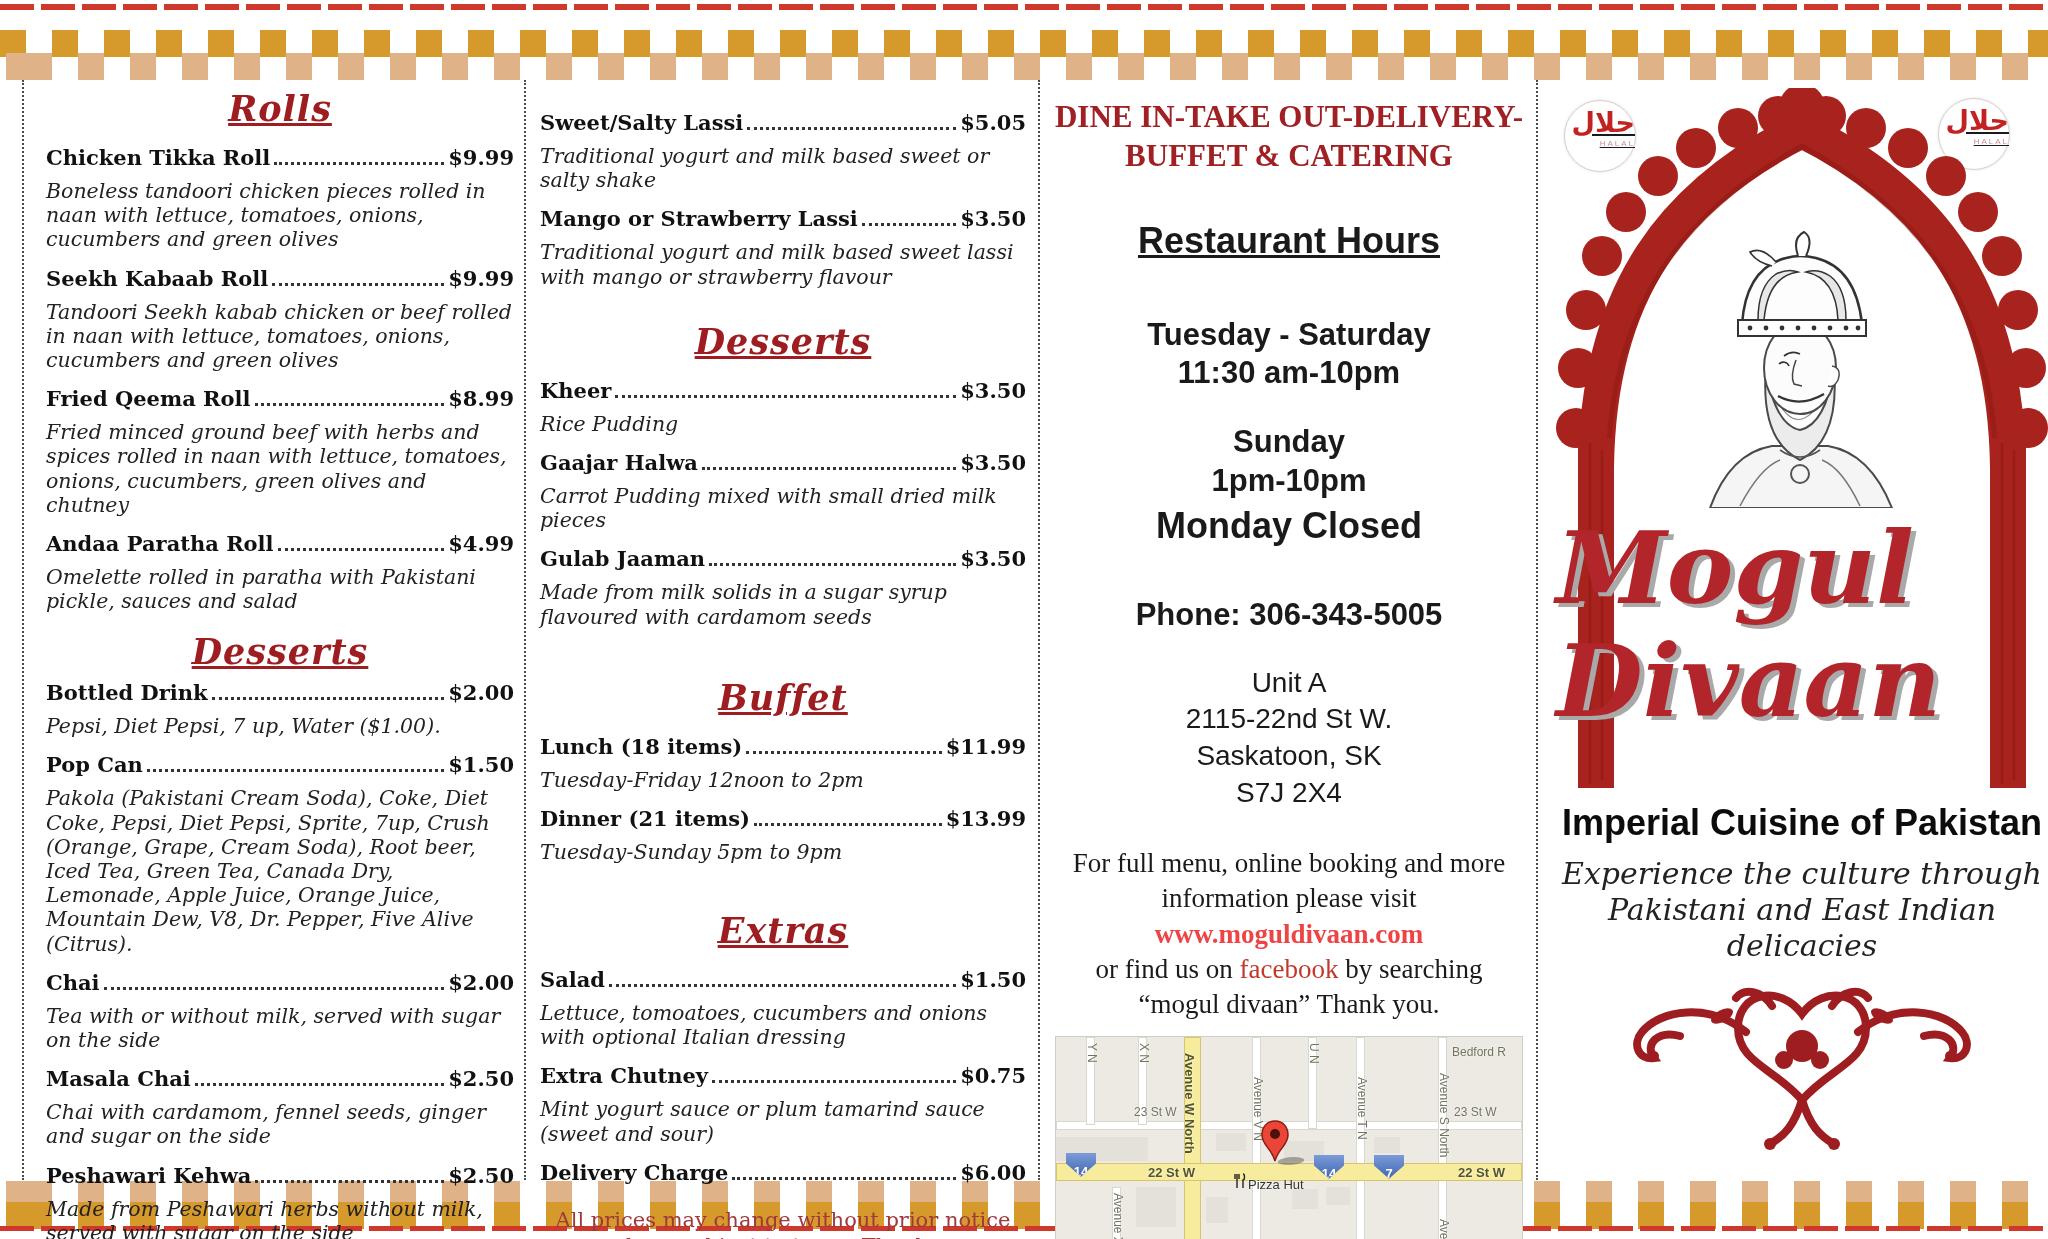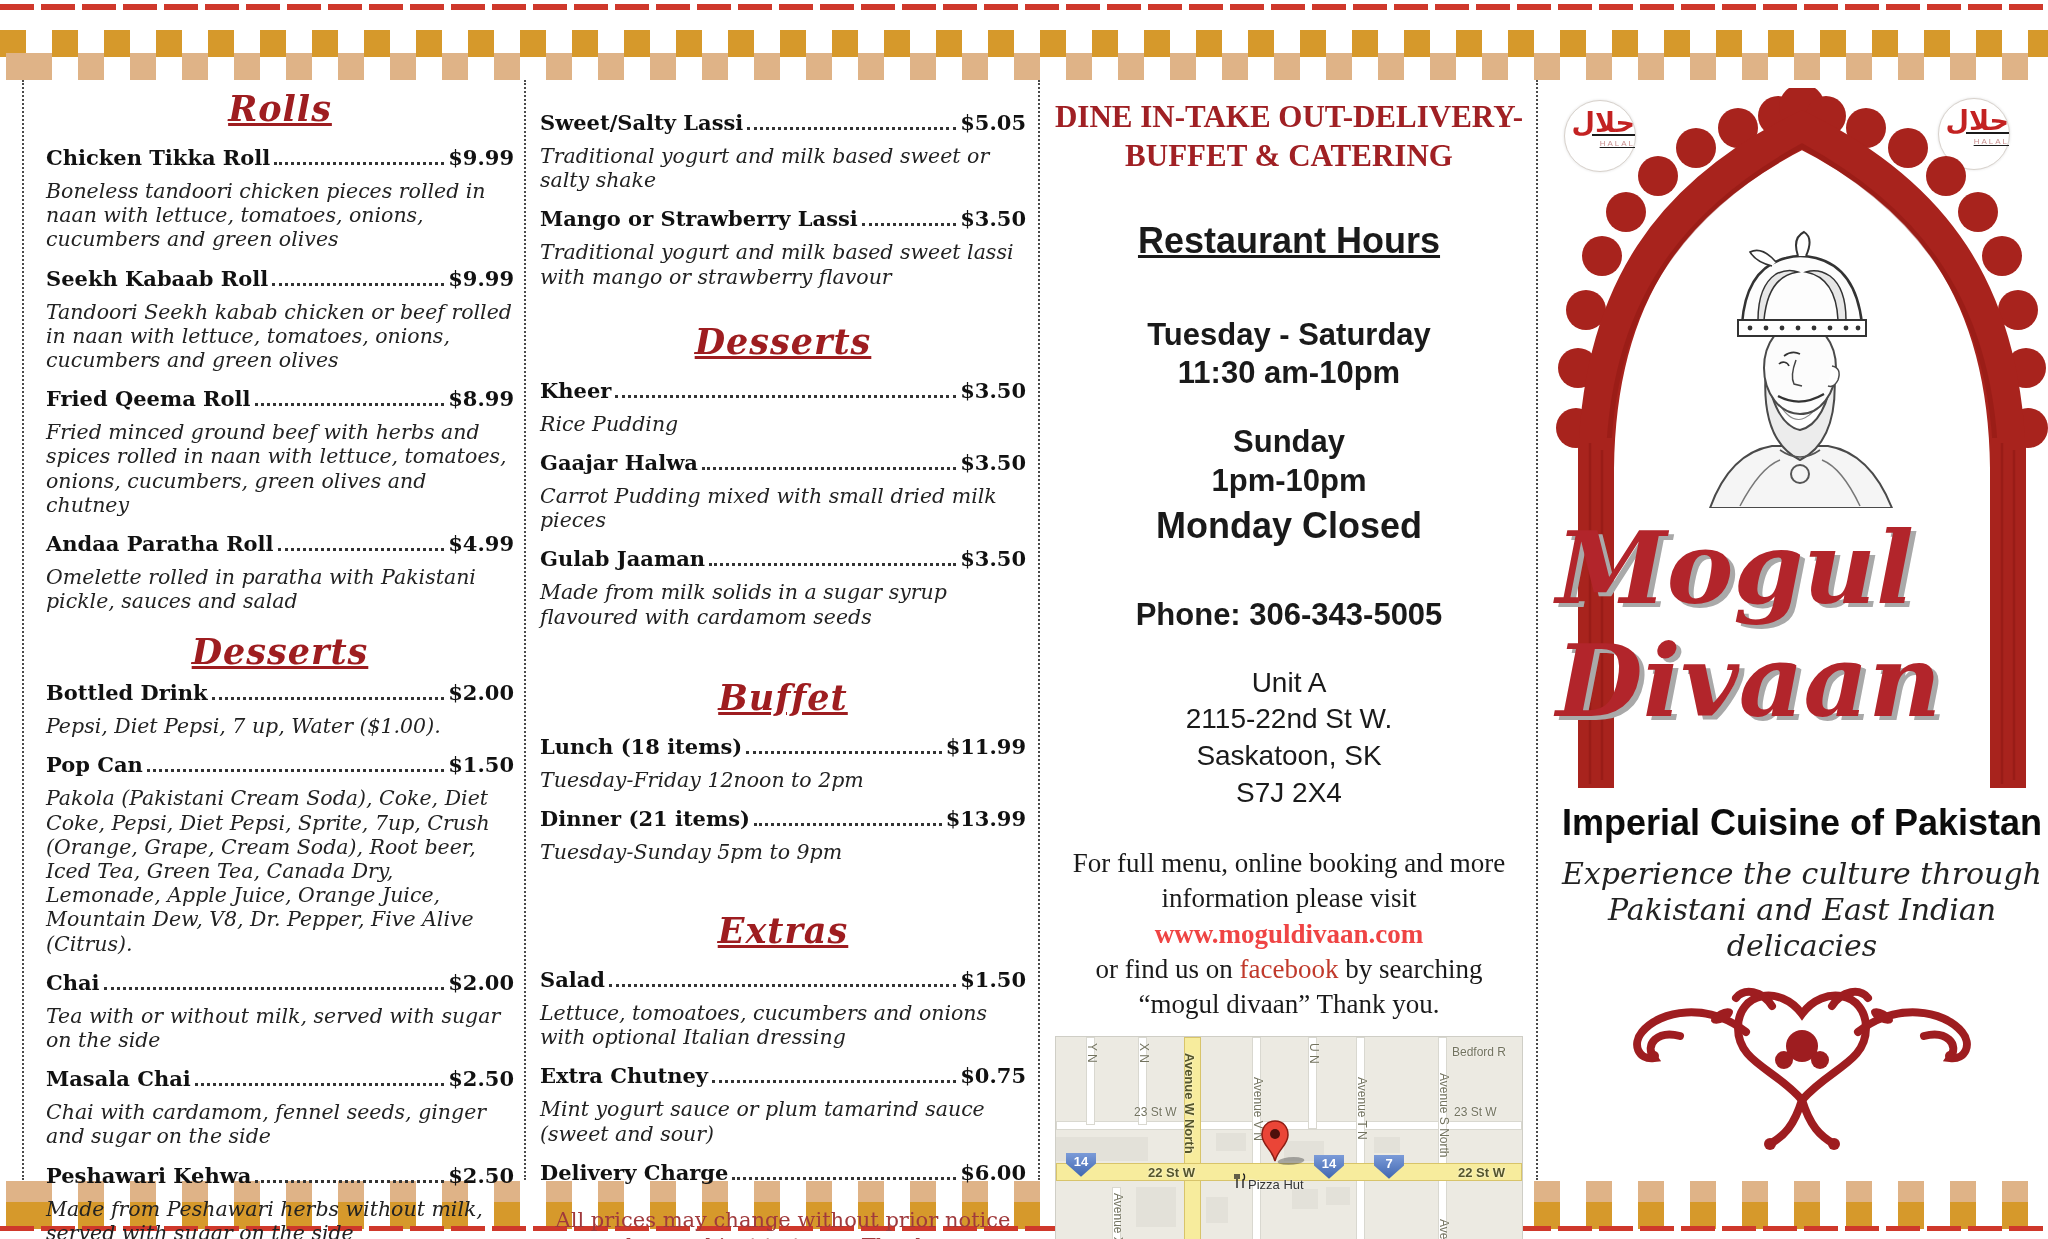--- a/index.html
+++ b/index.html
@@ -52,21 +52,21 @@
   .blk{position:absolute;background:#e3e1d9;}
   .road{position:absolute;background:#ffffff;border:1px solid #d9d8d0;}
   .roady{position:absolute;background:#f7ec9d;border:1px solid #d8c46a;}
   .mlab{position:absolute;font-family:"Liberation Sans",sans-serif;font-size:12px;color:#73735f;
         white-space:nowrap;text-shadow:0 0 2px #fff;}
   .mlab.bold{font-weight:bold;color:#55552a;font-size:13px;}
   .mlab.rot{transform:rotate(90deg);transform-origin:left top;}
   .shield{position:absolute;width:30px;height:24px;background:linear-gradient(#7b9bd8,#3f66b0);
           clip-path:polygon(0 0,100% 0,100% 45%,50% 100%,0 45%);color:#fff;
           font-family:"Liberation Sans",sans-serif;font-weight:bold;font-size:13px;
-          display:flex;justify-content:center;padding-top:1px;box-sizing:border-box;}
+          display:flex;justify-content:center;padding-top:11px;box-sizing:border-box;}
   .pinshadow{position:absolute;width:26px;height:8px;background:rgba(60,60,60,.4);
              border-radius:50%;transform:skewX(-35deg);}
 
   
   .halal{position:absolute;width:70px;height:70px;border-radius:50%;background:#fff;
          border:1px solid #d8d2cc;box-shadow:0 0 3px rgba(0,0,0,.12);text-align:right;text-decoration:underline;}
   .halal .ar{display:block;font-family:"DejaVu Sans",sans-serif;font-weight:bold;font-size:27px;
              color:#c32222;line-height:44px;}
   .halal .la{display:block;font-family:"Liberation Sans",sans-serif;font-size:8px;
              letter-spacing:2px;color:#c98f8f;margin-top:-6px;}

